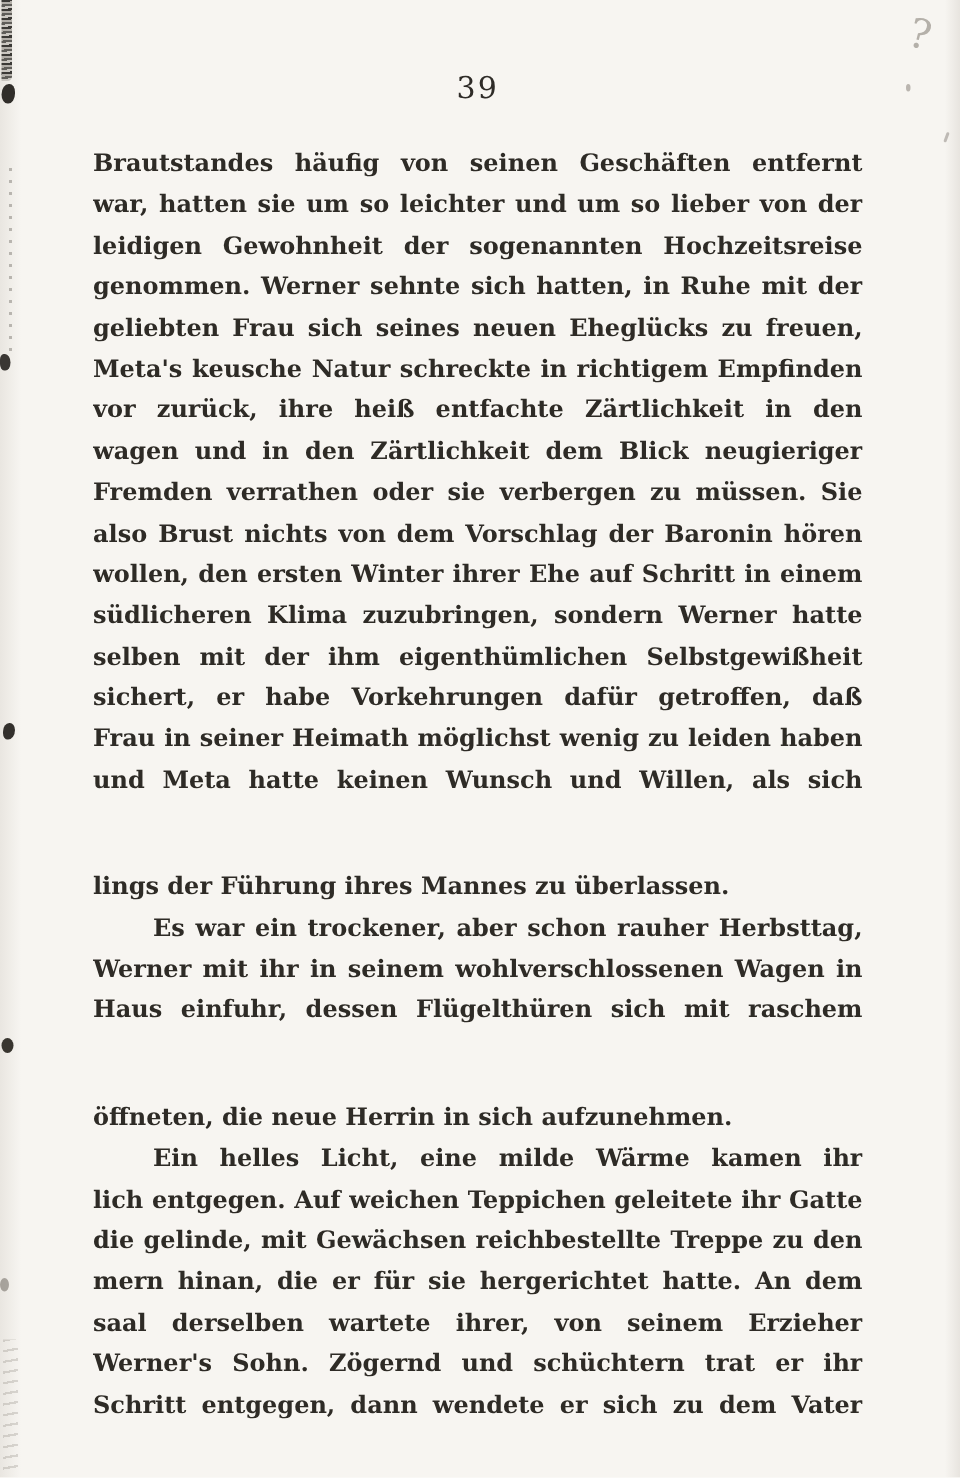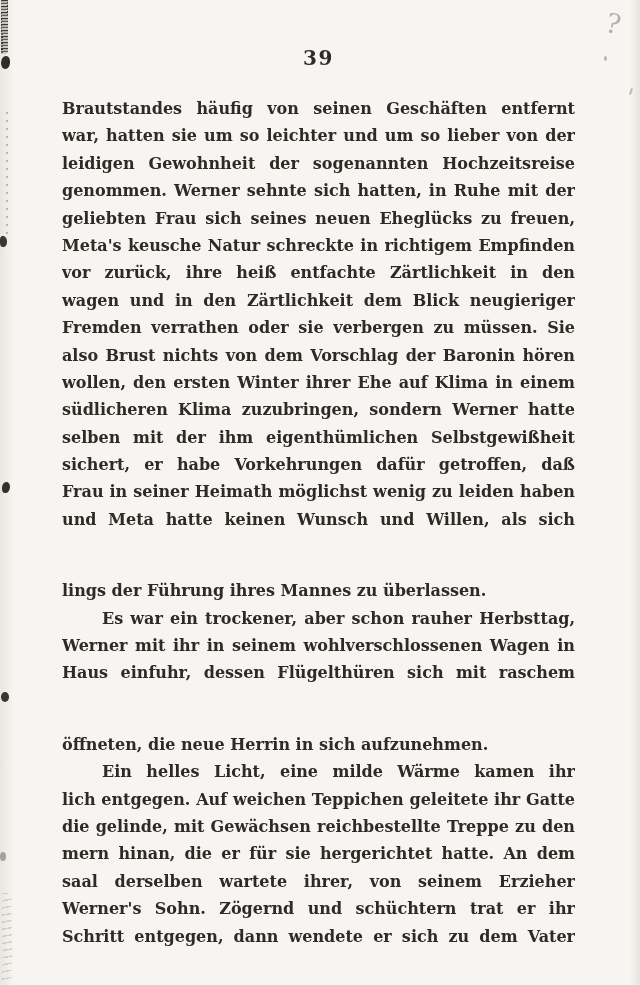--- a/index.html
+++ b/index.html
@@ -11,21 +11,21 @@
     font-family: "DejaVu Serif", serif;
     overflow: hidden;
   }
   .page-number {
     position: absolute;
     top: 46px;
     left: 62px;
     width: 513px;
     text-align: center;
     font-size: 20px;
-    font-weight: bold;
+    font-weight: normal;
     letter-spacing: 1.5px;
     color: #2f2c28;
   }
   .text-block {
     position: absolute;
     left: 62px;
     top: 95px;
     width: 513px;
     color: #2e2b26;
   }
@@ -87,21 +87,21 @@
       <div class="line">Brautstandes häufig von seinen Geschäften entfernt worden</div>
       <div class="line">war, hatten sie um so leichter und um so lieber von der</div>
       <div class="line">leidigen Gewohnheit der sogenannten Hochzeitsreise Abstand</div>
       <div class="line">genommen. Werner sehnte sich hatten, in Ruhe mit der</div>
       <div class="line">geliebten Frau sich seines neuen Eheglücks zu freuen, und</div>
       <div class="line">Meta's keusche Natur schreckte in richtigem Empfinden da=</div>
       <div class="line">vor zurück, ihre heiß entfachte Zärtlichkeit in den Eisenbahn=</div>
       <div class="line">wagen und in den Zärtlichkeit dem Blick neugieriger</div>
       <div class="line">Fremden verrathen oder sie verbergen zu müssen. Sie hatten</div>
       <div class="line">also Brust nichts von dem Vorschlag der Baronin hören</div>
-      <div class="line">wollen, den ersten Winter ihrer Ehe auf Klima in einem</div>
+      <div class="line">wollen, den ersten Winter ihrer Ehe auf Schritt in einem</div>
       <div class="line">südlicheren Klima zuzubringen, sondern Werner hatte der=</div>
       <div class="line">selben mit der ihm eigenthümlichen Selbstgewißheit ver=</div>
       <div class="line">sichert, er habe Vorkehrungen dafür getroffen, daß seine</div>
       <div class="line">Frau in seiner Heimath möglichst wenig zu leiden haben solle,</div>
       <div class="line">und Meta hatte keinen Wunsch und Willen, als sich blind=</div>
       <div class="line para-end">lings der Führung ihres Mannes zu überlassen.</div>
       <div class="line indent">Es war ein trockener, aber schon rauher Herbsttag, als</div>
       <div class="line">Werner mit ihr in seinem wohlverschlossenen Wagen in sein</div>
       <div class="line">Haus einfuhr, dessen Flügelthüren sich mit raschem Schlage</div>
       <div class="line para-end">öffneten, die neue Herrin in sich aufzunehmen.</div>

